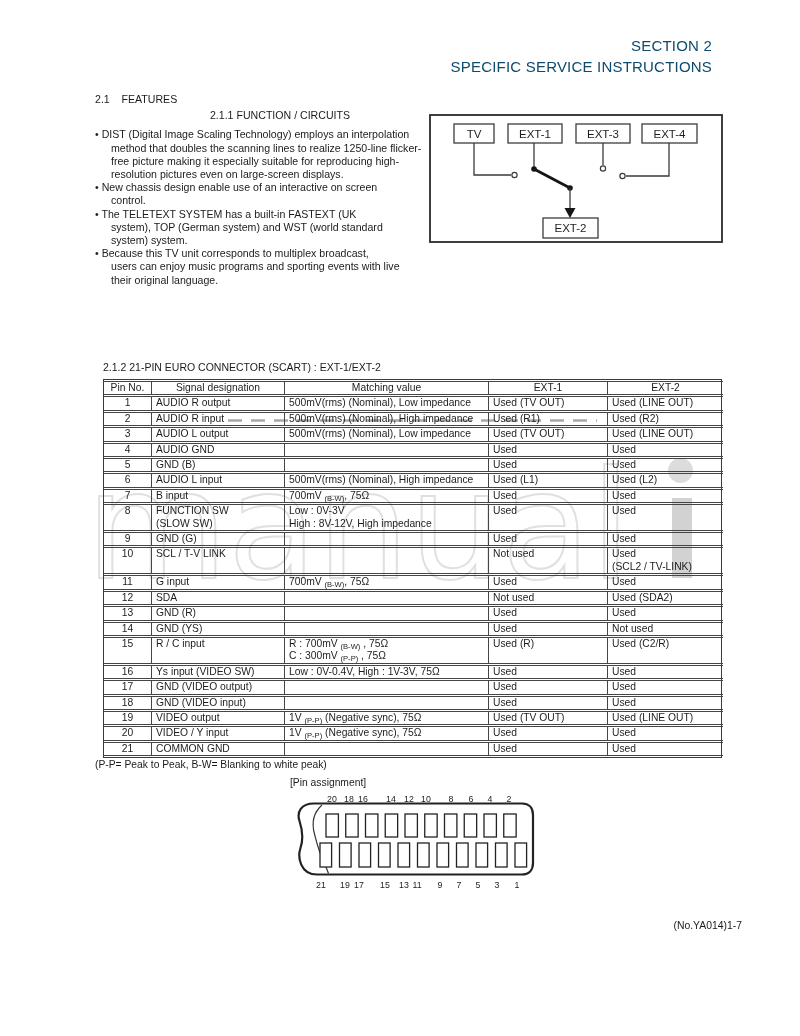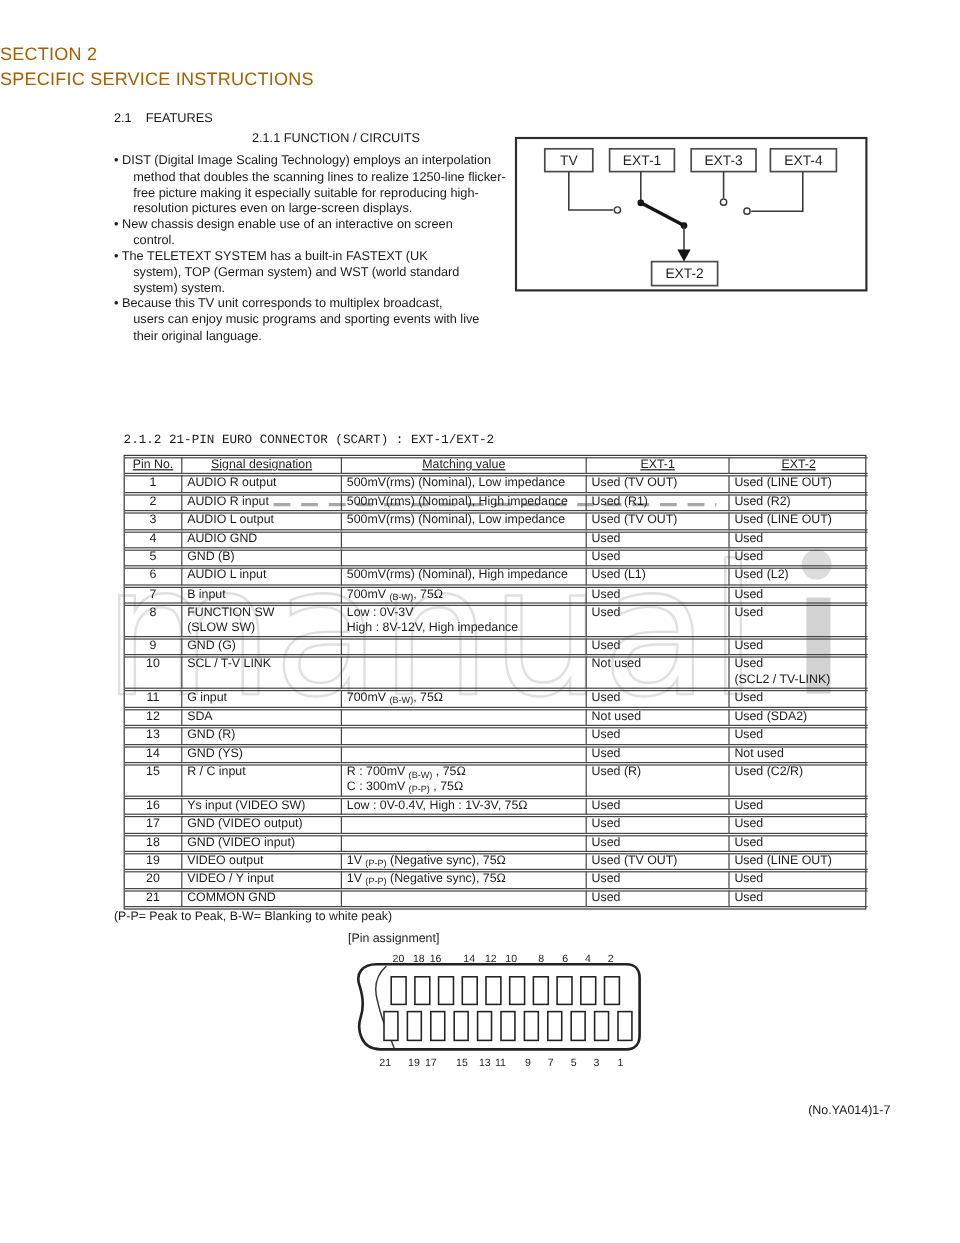--- a/index.html
+++ b/index.html
@@ -5,43 +5,43 @@
   html,body{margin:0;padding:0;}
   body{
     width:800px;height:1036px;position:relative;background:#ffffff;
     font-family:"Liberation Sans",sans-serif;color:#1b1b1b;overflow:hidden;
   }
   .abs{position:absolute;}
   .layer{z-index:1;}
   
   #watermark{left:0;top:0;z-index:0;pointer-events:none;}
   
-  #title-block{left:0;top:35px;width:712px;text-align:left;font-size:15px;letter-spacing:.2px;color:#a16207;}
+  #title-block{left:0;top:35px;width:712px;text-align:right;font-size:15px;letter-spacing:.2px;color:#0c4a6e;}
   #title-block .tl{line-height:21px;white-space:pre;}
   
   #features{left:95px;top:93px;width:370px;font-size:10.6px;line-height:13.2px;}
   #features .h{font-weight:400;white-space:pre;margin:0;}
   #features .h2{margin-top:3px;text-align:center;}
   #features-list{margin-top:6px;}
   .bl{white-space:pre;}
   .bl.cont{margin-left:16px;}
   .blt{display:inline;}
   
   #av-diagram{left:428px;top:113px;}
   #av-diagram text{font-size:11.5px;fill:#1e1e1e;}
   
   #scart-section{left:103px;top:361px;width:620px;}
-  #scart-heading{font-size:10.5px;white-space:pre;margin:0 0 6px 0;font-family:Liberation Mono, monospace;}
+  #scart-heading{font-size:10.5px;white-space:pre;margin:0 0 6px 0;}
   #tbl-wrap{border:1.4px solid #3a3a3a;width:619px;box-sizing:border-box;background:transparent;}
   table{border-collapse:separate;border-spacing:0 1px;table-layout:fixed;width:100%;
         font-size:10.3px;line-height:12.4px;color:#1d1d1d;background:transparent;}
   th,td{border-top:1px solid #454545;border-bottom:1px solid #454545;border-left:1px solid #454545;
         padding:0 4px;box-sizing:border-box;vertical-align:top;font-weight:400;height:13px;background:transparent;}
   th:first-child,td:first-child{border-left:none;}
-  th{text-align:center;text-decoration:underline;}
+  th{text-align:center;}
   td.c0{text-align:center;}
   sub{font-size:7.6px;vertical-align:-2px;line-height:0;}
   
   #footnote{left:95px;top:759px;font-size:10.3px;}
   #pin-label{left:290px;top:777px;font-size:10.3px;}
   #pin-svg{left:288px;top:790px;}
   #pin-svg text{font-size:8.8px;fill:#1e1e1e;}
   #page-footer{left:560px;top:896px;width:182px;text-align:right;font-size:10.4px;margin-top:24px;}
 </style>
 </head>

